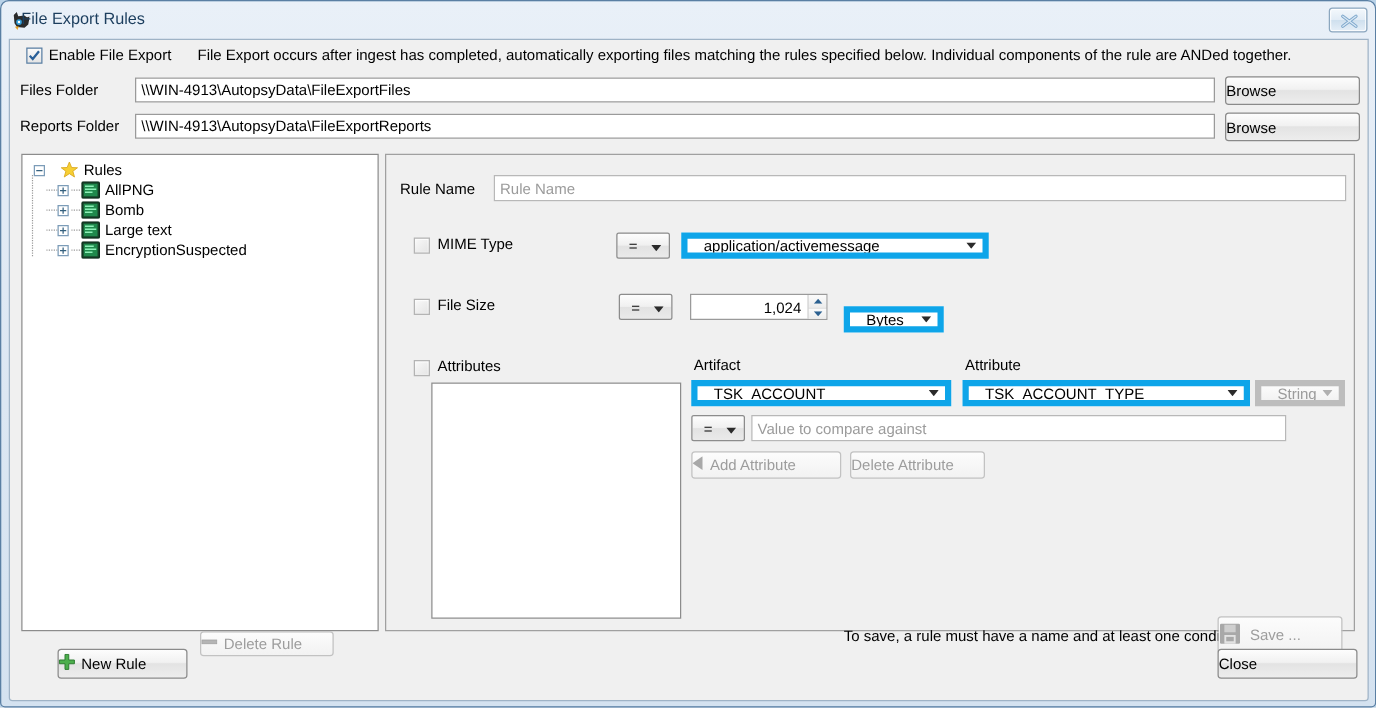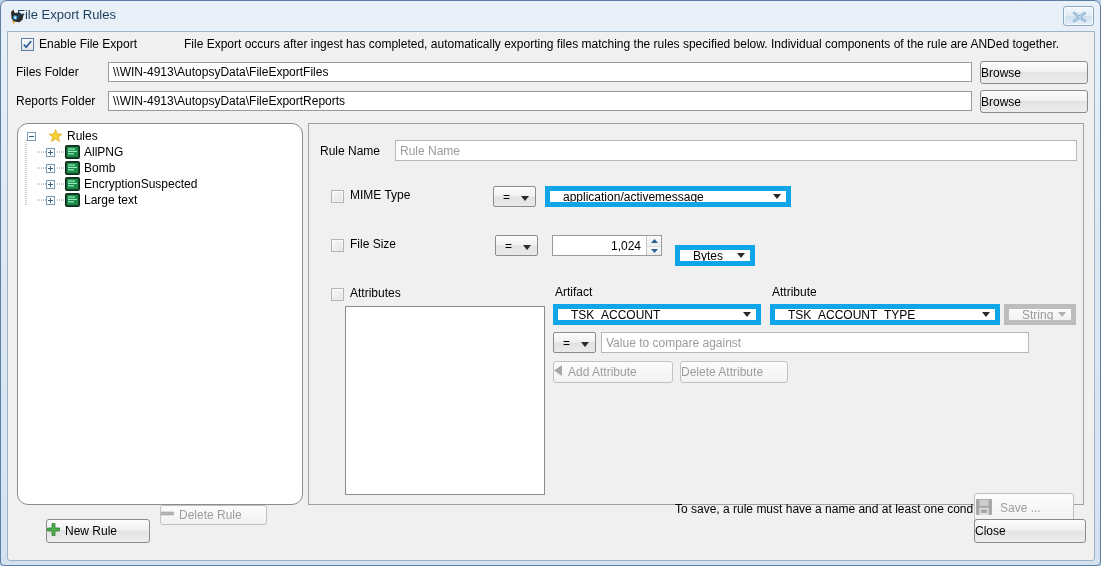--- a/index.html
+++ b/index.html
@@ -187,35 +187,35 @@
 
   <div id="client">
 
     <div class="cb on" style="left:13px; top:6px;">
       <svg width="9" height="9" viewBox="0 0 9 9">
         <polyline points="0.8,4.6 3.2,7.2 8.2,1" fill="none" stroke="#2a6099" stroke-width="1.8"></polyline>
       </svg>
     </div>
     <div class="lbl" style="left:31px; top:5px;">Enable File Export</div>
 
-    <div class="lbl" style="left:176px; top:5px;">File Export occurs after ingest has completed, automatically exporting files matching the rules specified below. Individual components of the rule are ANDed together.</div>
+    <div class="lbl" style="left:150px; top:5px;">File Export occurs after ingest has completed, automatically exporting files matching the rules specified below. Individual components of the rule are ANDed together.</div>
 
     <div class="lbl" style="left:8px; top:33px;">Files Folder</div>
     <input class="tf" style="left: 100px; top: 30px; width: 864px; height: 20px;" value="\\WIN-4913\AutopsyData\FileExportFiles">
     <div class="btn" style="left:972px; top:29px; width:108px; height:23px;">
       <span>Browse</span>
     </div>
 
     <div class="lbl" style="left:8px; top:62px;">Reports Folder</div>
     <input class="tf" style="left: 100px; top: 59px; width: 864px; height: 20px;" value="\\WIN-4913\AutopsyData\FileExportReports">
     <div class="btn" style="left:972px; top:58px; width:108px; height:23px;">
       <span>Browse</span>
     </div>
 
-    <div class="sunken" style="left:9px; top:91px; width:286px; height:382px;border-radius:11px;">
+    <div class="sunken" style="left:9px; top:91px; width:286px; height:382px;">
       <div id="tree">
 
         <div class="tnode">
           <div class="tog" style="left:3px;">
             <i class="h"></i>
           </div>
           <div class="ico" style="left:24px;">
             <svg width="15" height="14" viewBox="0 0 15 14">
               <polygon points="7.5,0.6 9.3,5 14,5.2 10.3,8 11.6,12.6 7.5,9.9 3.4,12.6 4.7,8 1,5.2 5.7,5" fill="#f7cf33" stroke="#d9a820" stroke-width="0.7"></polygon>
             </svg>
@@ -292,21 +292,21 @@
             <svg width="15" height="14" viewBox="0 0 15 14">
               <rect x="0.5" y="0.5" width="14" height="13" rx="1" fill="#17452b" stroke="#0c2c1b"></rect>
               <rect x="2" y="2" width="11" height="10" fill="#1f8a4c"></rect>
               <g fill="#8df0b8">
                 <rect x="3" y="3.4" width="7" height="1.2"></rect>
                 <rect x="3" y="5.8" width="9" height="1.2"></rect>
                 <rect x="3" y="8.2" width="6" height="1.2"></rect>
               </g>
             </svg>
           </div>
-          <div class="tx" style="left:60px;">EncryptionSuspected</div>
+          <div class="tx" style="left:60px;">Large text</div>
         </div>
 
         <div class="tnode">
           <div class="tog" style="left:22px;">
             <i class="h"></i>
               <i class="v"></i>
           </div>
           <svg class="dotline" style="left:13px; top:7px;" width="9" height="2">
             <line x1="0" y1="1" x2="9" y2="1" stroke="#9a9a9a" stroke-width="1" stroke-dasharray="1,1"></line>
           </svg>
@@ -317,21 +317,21 @@
             <svg width="15" height="14" viewBox="0 0 15 14">
               <rect x="0.5" y="0.5" width="14" height="13" rx="1" fill="#17452b" stroke="#0c2c1b"></rect>
               <rect x="2" y="2" width="11" height="10" fill="#1f8a4c"></rect>
               <g fill="#8df0b8">
                 <rect x="3" y="3.4" width="7" height="1.2"></rect>
                 <rect x="3" y="5.8" width="9" height="1.2"></rect>
                 <rect x="3" y="8.2" width="6" height="1.2"></rect>
               </g>
             </svg>
           </div>
-          <div class="tx" style="left:60px;">Large text</div>
+          <div class="tx" style="left:60px;">EncryptionSuspected</div>
         </div>
 
       </div>
     </div>
 
     <div class="panel" style="left:300px; top:91px; width:776px; height:382px;">
 
       <div class="lbl" style="left:11px; top:20px;">Rule Name</div>
       <input class="tf ph" style="left: 86px; top: 16px; width: 682px; height: 21px;" placeholder="Rule Name">
 

